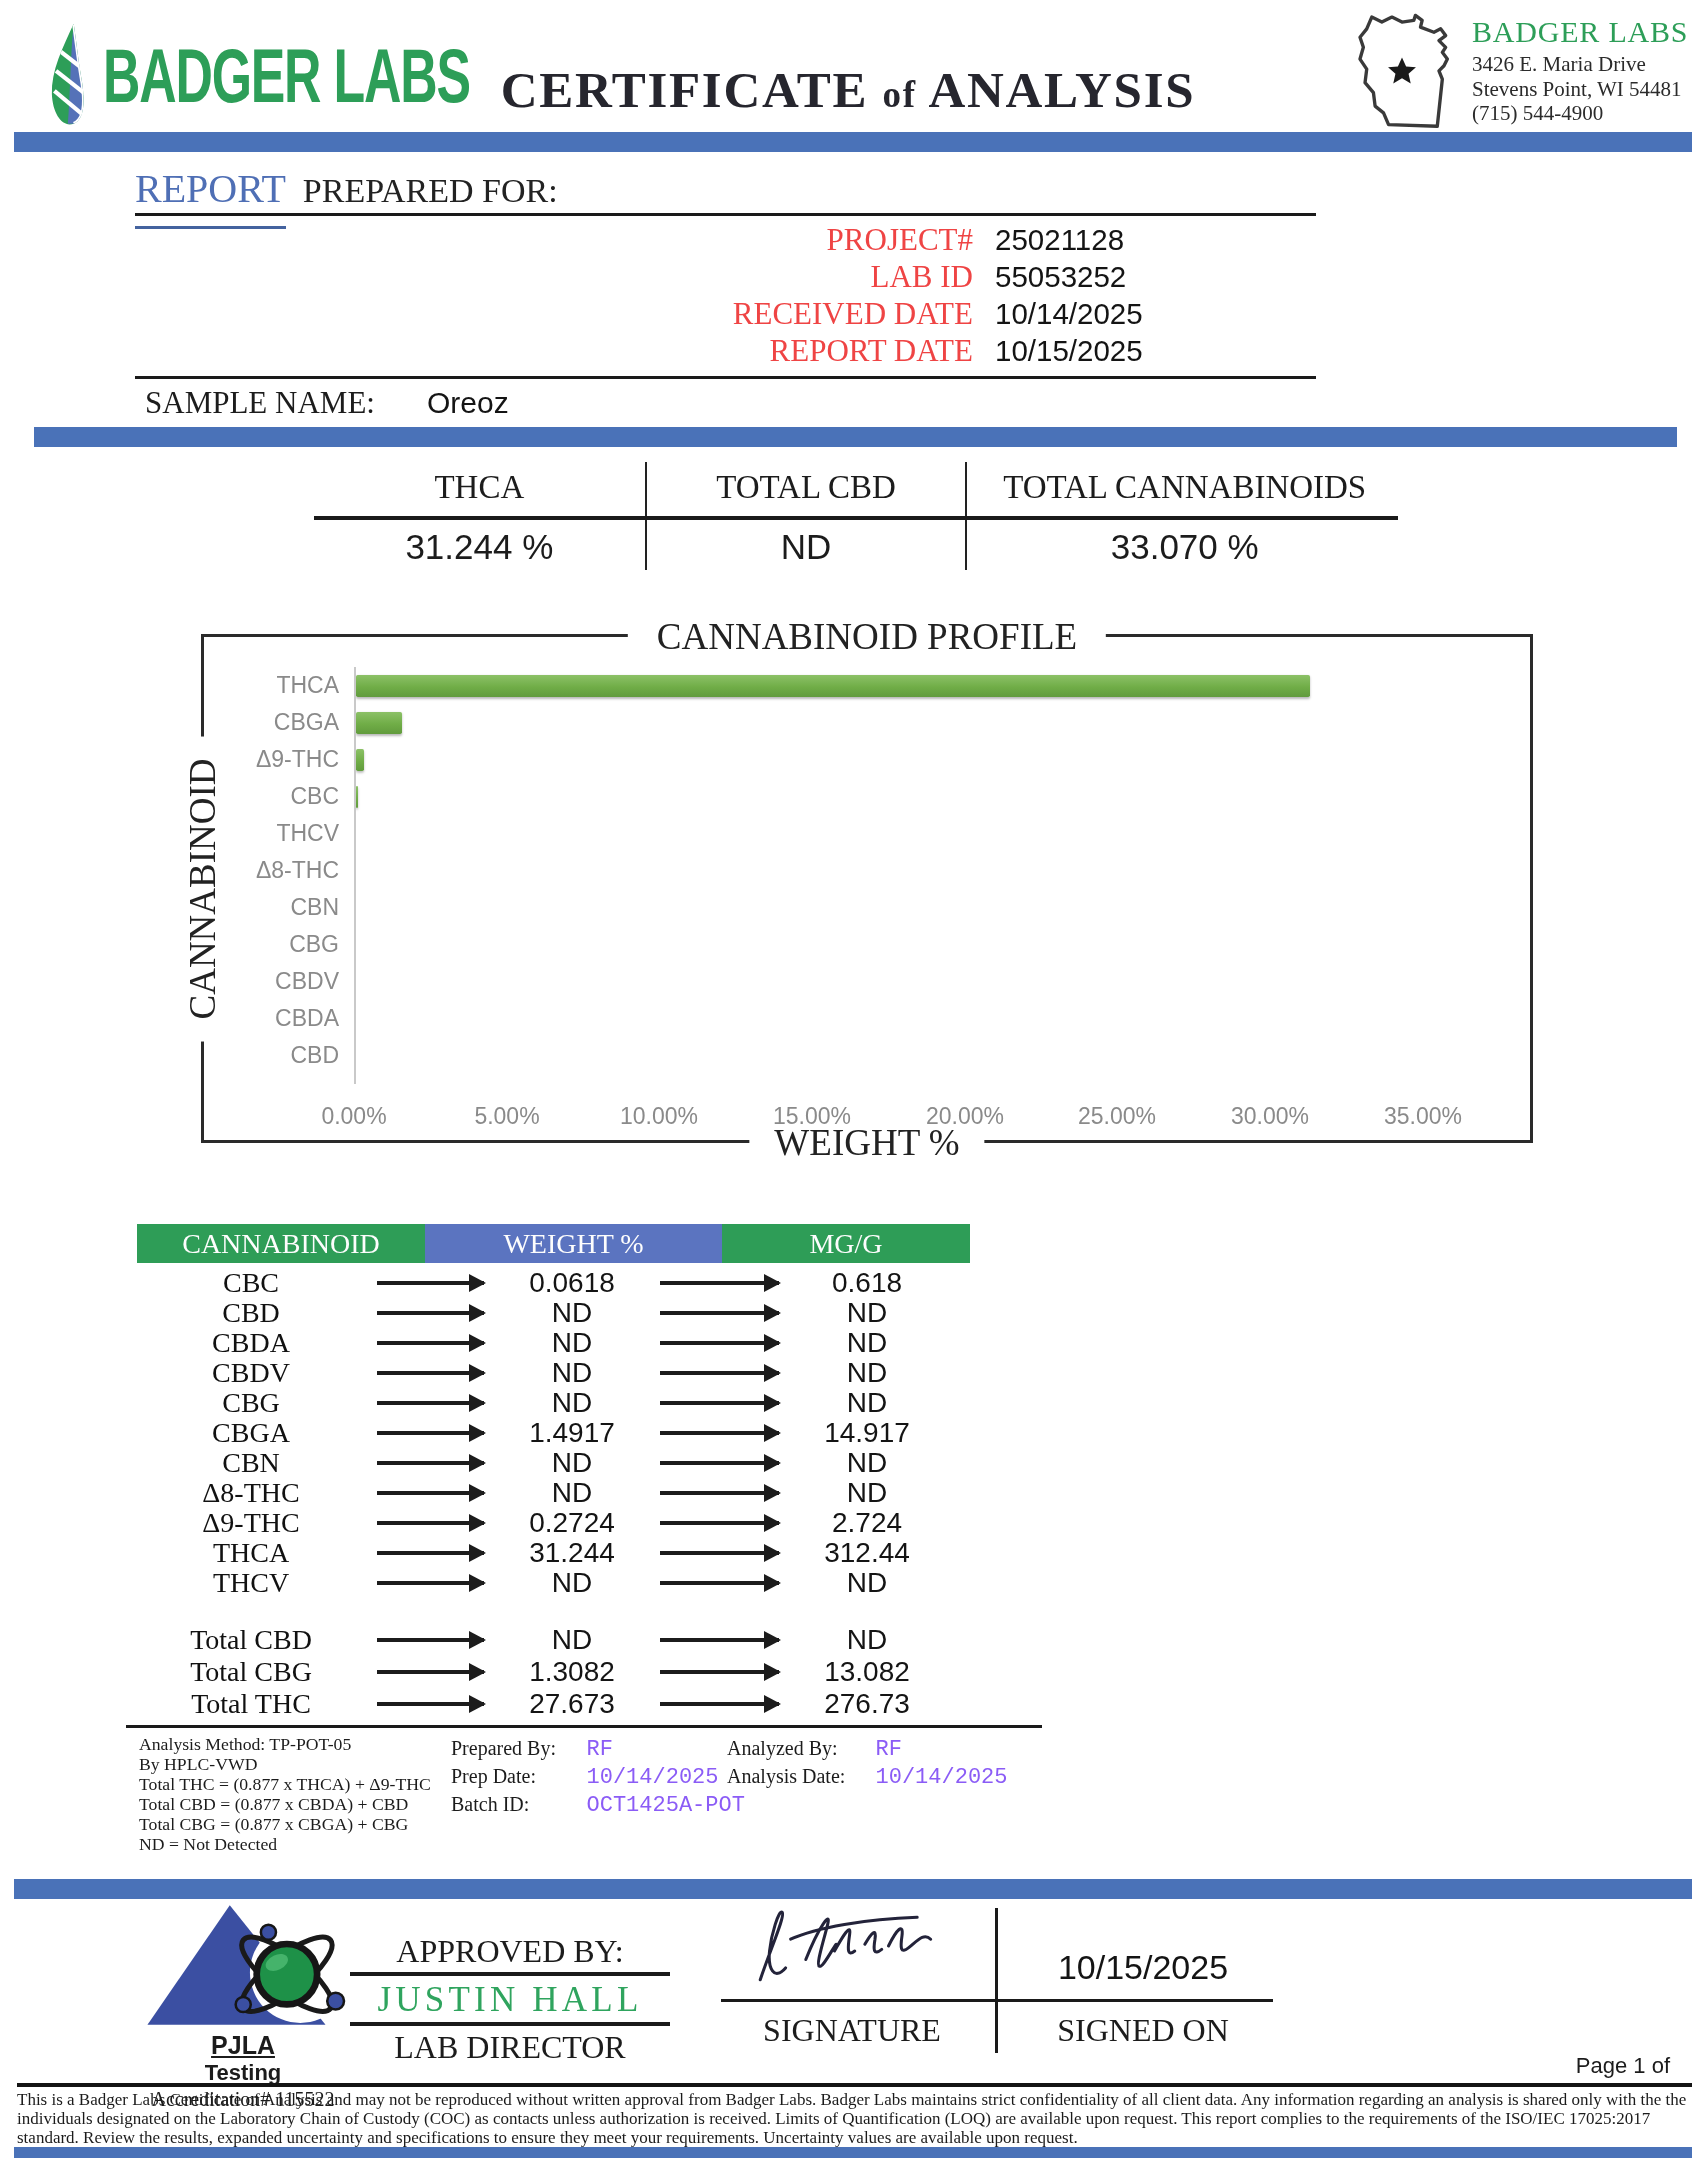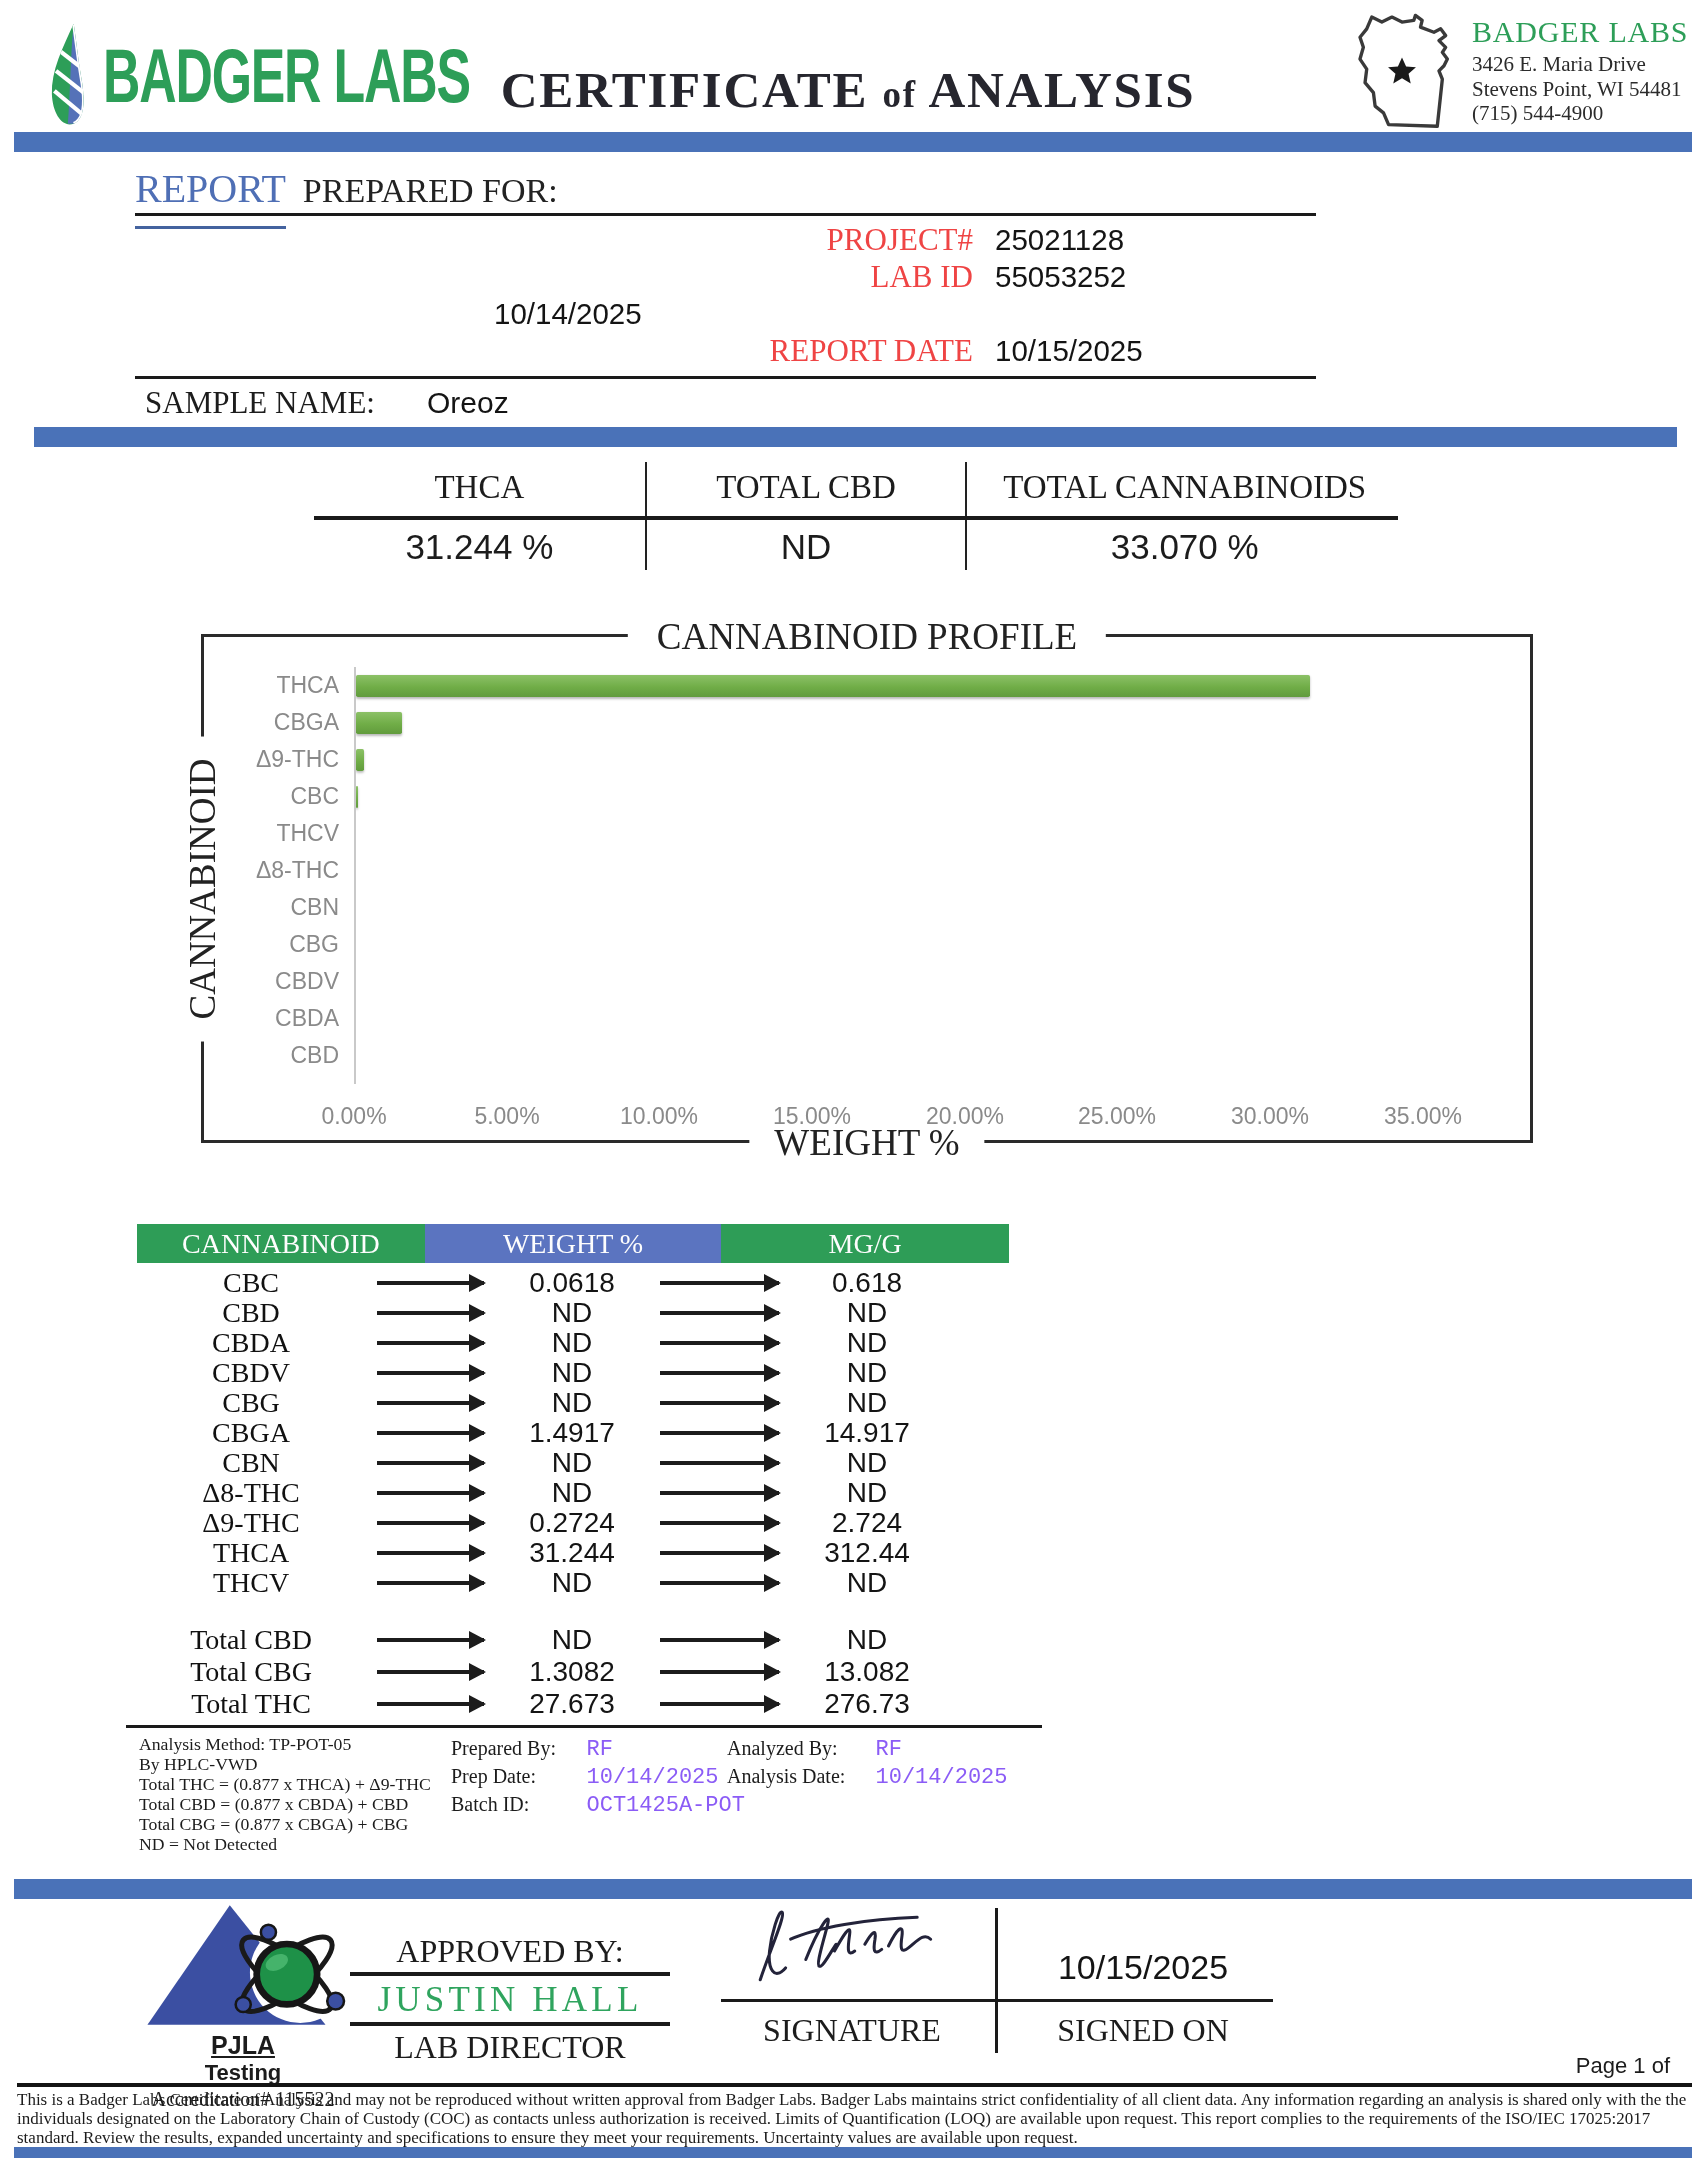--- a/index.html
+++ b/index.html
@@ -169,20 +169,21 @@
   <div class="abs info-rows">
       <div class="info-row">
         <span class="info-label">PROJECT#</span>
         <span class="info-value">25021128</span>
       </div>
       <div class="info-row">
         <span class="info-label">LAB ID</span>
         <span class="info-value">55053252</span>
       </div>
       <div class="info-row">
+        <span class="info-label">RECEIVED DATE</span>
         <span class="info-value">10/14/2025</span>
       </div>
       <div class="info-row">
         <span class="info-label">REPORT DATE</span>
         <span class="info-value">10/15/2025</span>
       </div>
     </div>
 
   <div class="hline" style="left:135px; top:376px; width:1181px; height:3.4px;"></div>
   <div class="abs sample-row">
@@ -260,21 +261,21 @@
         <span class="tick" style="left: 761px;">20.00%</span>
         <span class="tick" style="left: 913px;">25.00%</span>
         <span class="tick" style="left: 1066px;">30.00%</span>
         <span class="tick" style="left: 1219px;">35.00%</span>
       </div>
   </div>
 
   <div class="abs tbl-head">
     <div class="th-g" style="width:288px;">CANNABINOID</div>
     <div class="th-b" style="width:297px;">WEIGHT %</div>
-    <div class="th-g" style="width:288px;">MG/G</div>
+    <div class="th-g" style="width:248px;">MG/G</div>
   </div>
   <div class="abs tbl-rows">
       <div class="tbl-row">
         <div class="tr-label">CBC</div>
         <div class="arr"></div>
         <div class="tr-val">0.0618</div>
         <div class="arr"></div>
         <div class="tr-val">0.618</div>
       </div>
       <div class="tbl-row">

